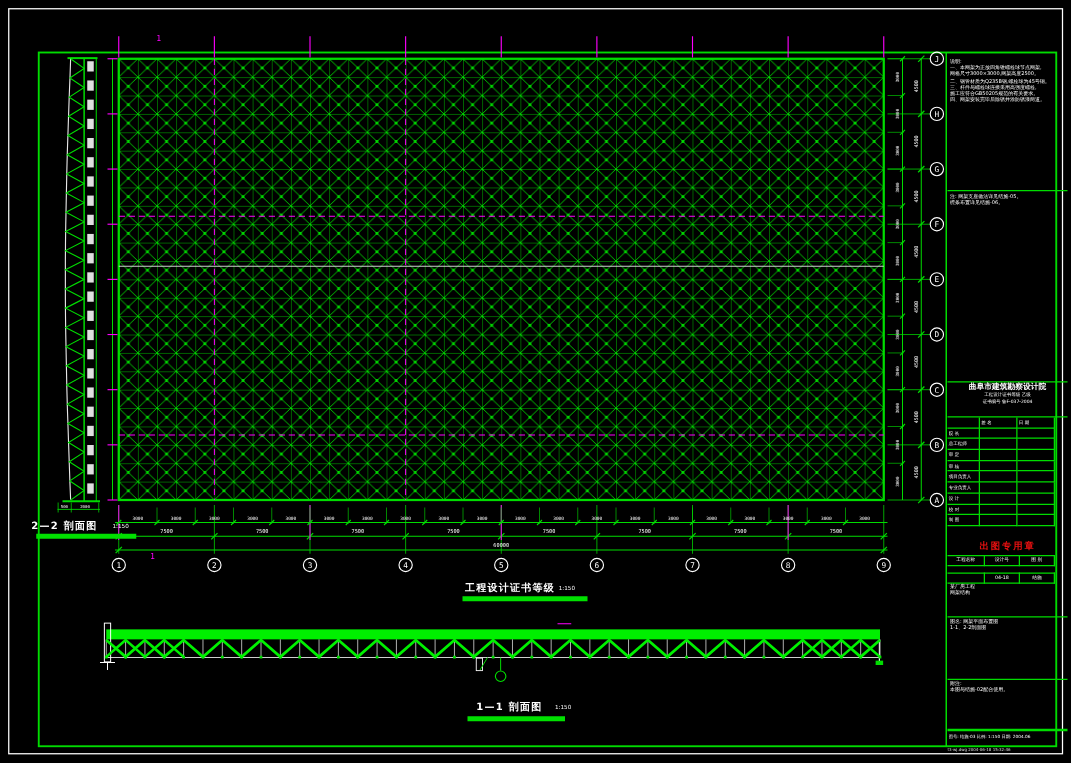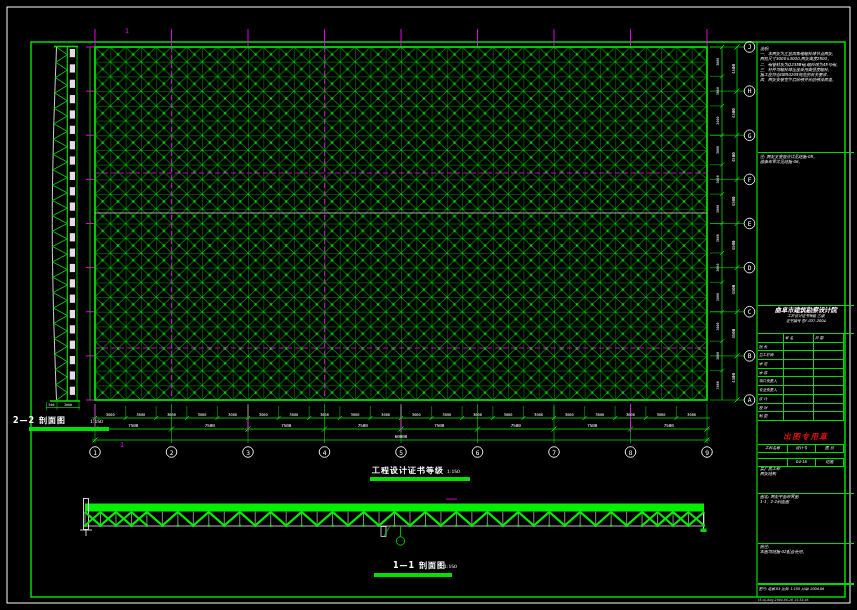--- a/index.html
+++ b/index.html
@@ -5,21 +5,21 @@
   html,body{margin:0;padding:0;background:#000;width:857px;height:610px;overflow:hidden;
     font-family:"DejaVu Sans",sans-serif;}
   #sheet{position:relative;width:857px;height:610px;background:#000;}
   #cad{position:absolute;left:0;top:0;}
   .ov{position:absolute;white-space:nowrap;}
   .dtitle{color:#fff;font-weight:bold;font-size:8px;letter-spacing:1px;}
   .dscale{color:#fff;font-size:4.5px;}
   .gbar{background:#00e000;height:3.5px;}
   
   #tb{position:absolute;left:758px;top:42px;width:87px;height:555px;color:#fff;}
-  .tbx{position:absolute;left:0;width:96px;box-sizing:border-box;font-style:italic;}
+  .tbx{position:absolute;left:0;width:96px;box-sizing:border-box;}
   .tline{font-size:4px;line-height:5.2px;color:#fff;}
   .tb-company{font-size:6.2px;font-weight:bold;text-align:center;line-height:8px;}
   .tb-cert{font-size:3.6px;text-align:center;line-height:5px;}
   #signtable{display:grid;grid-template-columns:26px 30px 30px;border-top:1px solid #00dc00;}
   #signtable div{border-bottom:1px solid #00dc00;border-right:1px solid #00dc00;
     font-size:3.6px;line-height:8.7px;height:8.7px;overflow:hidden;padding-left:1px;box-sizing:border-box;}
   #signtable div:nth-child(3n+1){border-left:none;}
   .stamp{color:#e81010;font-weight:bold;font-size:7.5px;text-align:center;letter-spacing:1.5px;}
   .metarow{display:grid;grid-template-columns:30px 28px 28px;}
   .metarow div{border-right:1px solid #00dc00;border-bottom:1px solid #00dc00;border-top:1px solid #00dc00;
@@ -409,25 +409,25 @@
       <line x1="704" y1="511.5" x2="704" y2="526" stroke="#c8c8c8" stroke-width="0.7"></line>
       <rect x="702.9" y="524.6" width="2.2" height="2.2" fill="#00dc00"></rect>
       <path d="M 85 512 L 100.5 525.5 L 115.9 512 L 131.4 525.5 L 146.9 512 L 162.4 525.5 L 177.8 512 L 193.3 525.5 L 208.8 512 L 224.3 525.5 L 239.8 512 L 255.2 525.5 L 270.7 512 L 286.2 525.5 L 301.6 512 L 317.1 525.5 L 332.6 512 L 348.1 525.5 L 363.6 512 L 379.0 525.5 L 394.5 512 L 410.0 525.5 L 425.4 512 L 440.9 525.5 L 456.4 512 L 471.9 525.5 L 487.4 512 L 502.8 525.5 L 518.3 512 L 533.8 525.5 L 549.3 512 L 564.7 525.5 L 580.2 512 L 595.7 525.5 L 611.1 512 L 626.6 525.5 L 642.1 512 L 657.6 525.5 L 673.0 512 L 688.5 525.5 L 704.0 512" stroke="#00f000" stroke-width="2.2" fill="none"></path>
       <path d="M 85 525.5 L 100.5 512 L 115.9 525.5 L 131.4 512 L 146.9 525.5 M 642.1 525.5 L 657.6 512 L 673.0 525.5 L 688.5 512 L 704.0 525.5" stroke="#00f000" stroke-width="2" fill="none"></path>
     </svg>
 
   <div class="ov dtitle" style="left:372px;top:465px;">工程设计证书等级</div>
   <div class="ov dscale" style="left:447px;top:469px;">1:150</div>
   <div class="ov gbar" style="left:370px;top:477px;width:100px;"></div>
 
-  <div class="ov dtitle" style="left:13px;top:415px;">2—2 剖面图</div>
+  <div class="ov dtitle" style="left:25px;top:415px;">2—2 剖面图</div>
   <div class="ov dscale" style="left:90px;top:419px;">1:150</div>
   <div class="ov gbar" style="left:29px;top:427px;width:80px;"></div>
 
-  <div class="ov dtitle" style="left:393px;top:560px;">1—1 剖面图</div>
+  <div class="ov dtitle" style="left:381px;top:560px;">1—1 剖面图</div>
   <div class="ov dscale" style="left:444px;top:564px;">1:150</div>
   <div class="ov gbar" style="left:374px;top:573px;width:78px;"></div>
 
   <div id="tb">
     <div class="tbx" id="tb-notes" style="top:3px;padding:1px 2px;">
         <div class="tline">说明:</div>
         <div class="tline">一、本网架为正放四角锥螺栓球节点网架,</div>
         <div class="tline">  网格尺寸3000×3000,网架高度2500。</div>
         <div class="tline">二、钢管材质为Q235B钢,螺栓球为45号钢。</div>
         <div class="tline">三、杆件与螺栓球连接采用高强度螺栓,</div>

